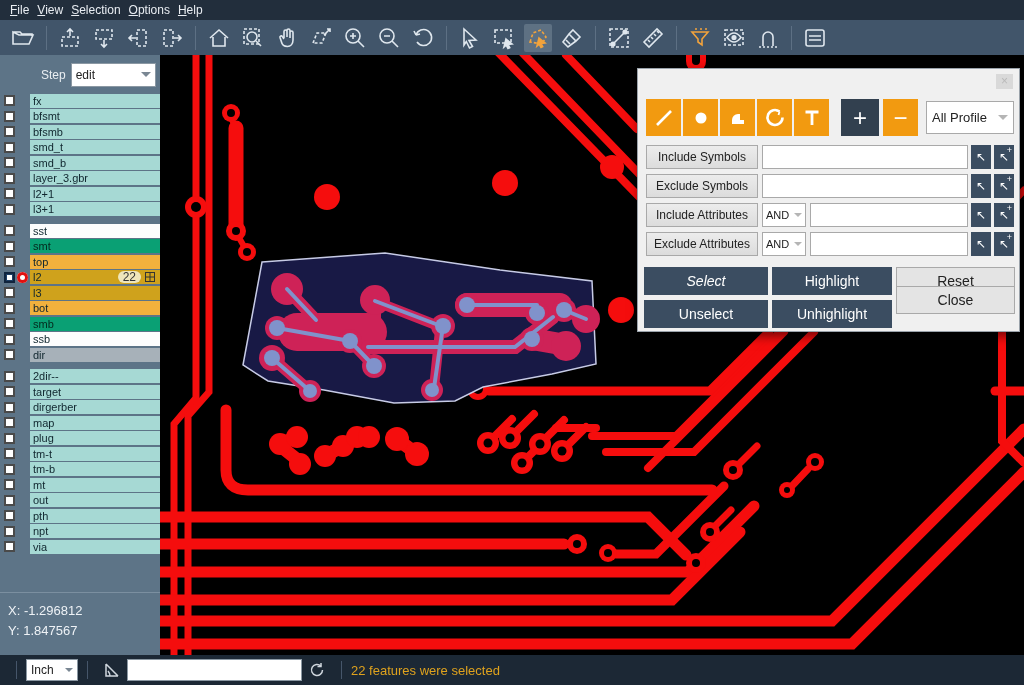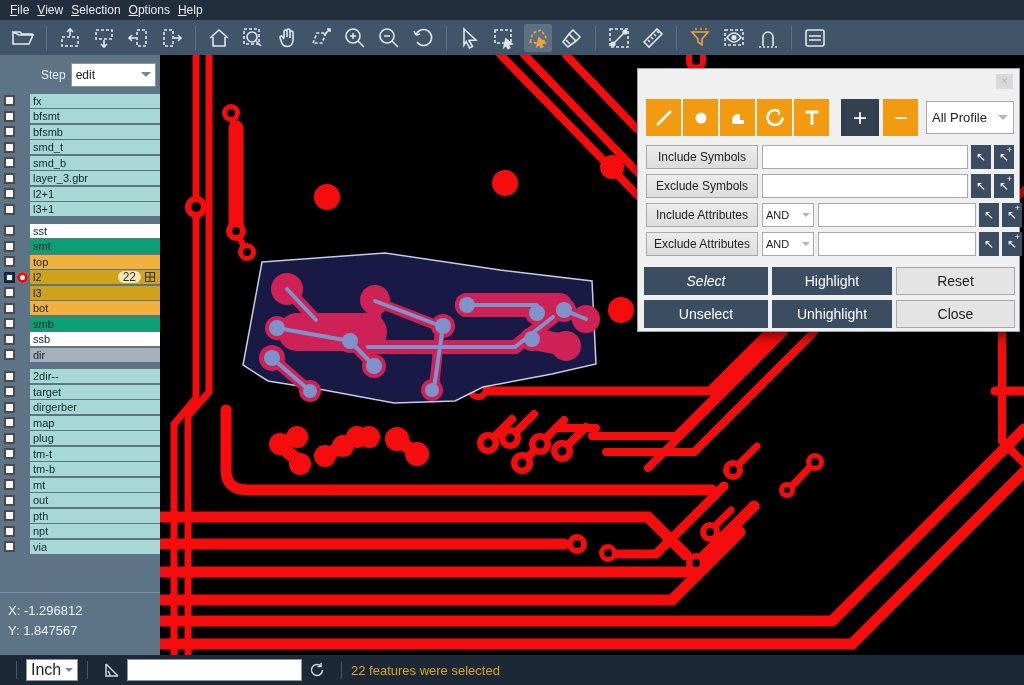--- a/index.html
+++ b/index.html
@@ -77,38 +77,38 @@
     background:#fff; border:1px solid #a9a9a9; display:flex; align-items:center;
     padding:0 5px; font-size:13px; color:#222; }
   .profile .chev { margin-left:auto; width:0; height:0; border:5px solid transparent;
     border-top-color:#b5b5b5; transform:translateY(2px); }
   .drow { position:absolute; left:8px; height:24px; display:flex; align-items:center; }
   .dlabel { width:112px; height:24px; background:linear-gradient(#ececec,#dcdcdc);
     border:1px solid #a9a9a9; color:#222; font-size:12px; display:flex; align-items:center;
     justify-content:center; }
   .dinput { height:24px; background:#fff; border:1px solid #a9a9a9; margin-left:4px; }
   .w-long { width:206px; } .w-short { width:158px; }
-  .andbox { width:52px; height:24px; background:#fff; border:1px solid #a9a9a9; margin-left:4px;
+  .andbox { width:44px; height:24px; background:#fff; border:1px solid #a9a9a9; margin-left:4px;
     display:flex; align-items:center; padding:0 3px; font-size:11px; color:#222; }
   .andbox .chev { margin-left:auto; width:0; height:0; border:4px solid transparent;
     border-top-color:#b5b5b5; transform:translateY(2px); }
   .arrbtn { width:20px; height:24px; background:#3b4d61; color:#fff; font-size:12px;
     margin-left:3px; display:flex; align-items:center; justify-content:center; position:relative; }
   .arrbtn .pl { position:absolute; top:0px; right:2px; font-size:9px; }
   .dbtn { position:absolute; height:28px; display:flex; align-items:center; justify-content:center;
     font-size:14px; }
   .dbtn.navy { background:#3b4d61; color:#fff; }
   .dbtn.lite { background:#e4e4e4; border:1px solid #a9a9a9; color:#222; }
 
   
   .statusbar { position:absolute; left:0; top:655px; width:1024px; height:30px;
     background:#1c2835; display:flex; align-items:center; }
   .ssep { width:1px; height:18px; background:#46566a; margin:0 9px; }
   .unitbox { width:52px; height:22px; background:#fff; border:1px solid #8b98a3;
-    display:flex; align-items:center; padding:0 4px; font-size:16px; color:#222; }
+    display:flex; align-items:center; padding:0 4px; font-size:12px; color:#222; }
   .unitbox .chev { margin-left:auto; width:0; height:0; border:4px solid transparent;
     border-top-color:#7a8793; transform:translateY(2px); }
   .sicon { margin:0 6px; display:flex; }
   .sinput { width:175px; height:22px; background:#fff; border:1px solid #8b98a3;
     font-size:12px; padding:0 4px; color:#222; font-family:"Liberation Sans",sans-serif; }
   .smsg { color:#dfa21d; font-size:13px; }
 </style>
 </head>
 <body>
 
@@ -673,21 +673,21 @@
             <span>↖</span>
             <span class="pl">+</span>
           </div>
       </div>
 
       <div class="dbtn navy" style="left:6px;  top:198px; width:124px;font-style:italic;">Select</div>
       <div class="dbtn navy" style="left:134px;top:198px; width:120px;">Highlight</div>
       <div class="dbtn lite" style="left:258px;top:198px; width:119px;">Reset</div>
       <div class="dbtn navy" style="left:6px;  top:231px; width:124px;">Unselect</div>
       <div class="dbtn navy" style="left:134px;top:231px; width:120px;">Unhighlight</div>
-      <div class="dbtn lite" style="left:258px;top:231px; width:119px;">Close</div>
+      <div class="dbtn lite" style="left:258px;top:217px; width:119px;">Close</div>
     </div>
   </div>
 
   <div class="statusbar">
     <div class="ssep" style="margin-left:16px;"></div>
     <div class="unitbox">
       <span>Inch</span>
       <span class="chev"></span>
     </div>
     <div class="ssep"></div>

